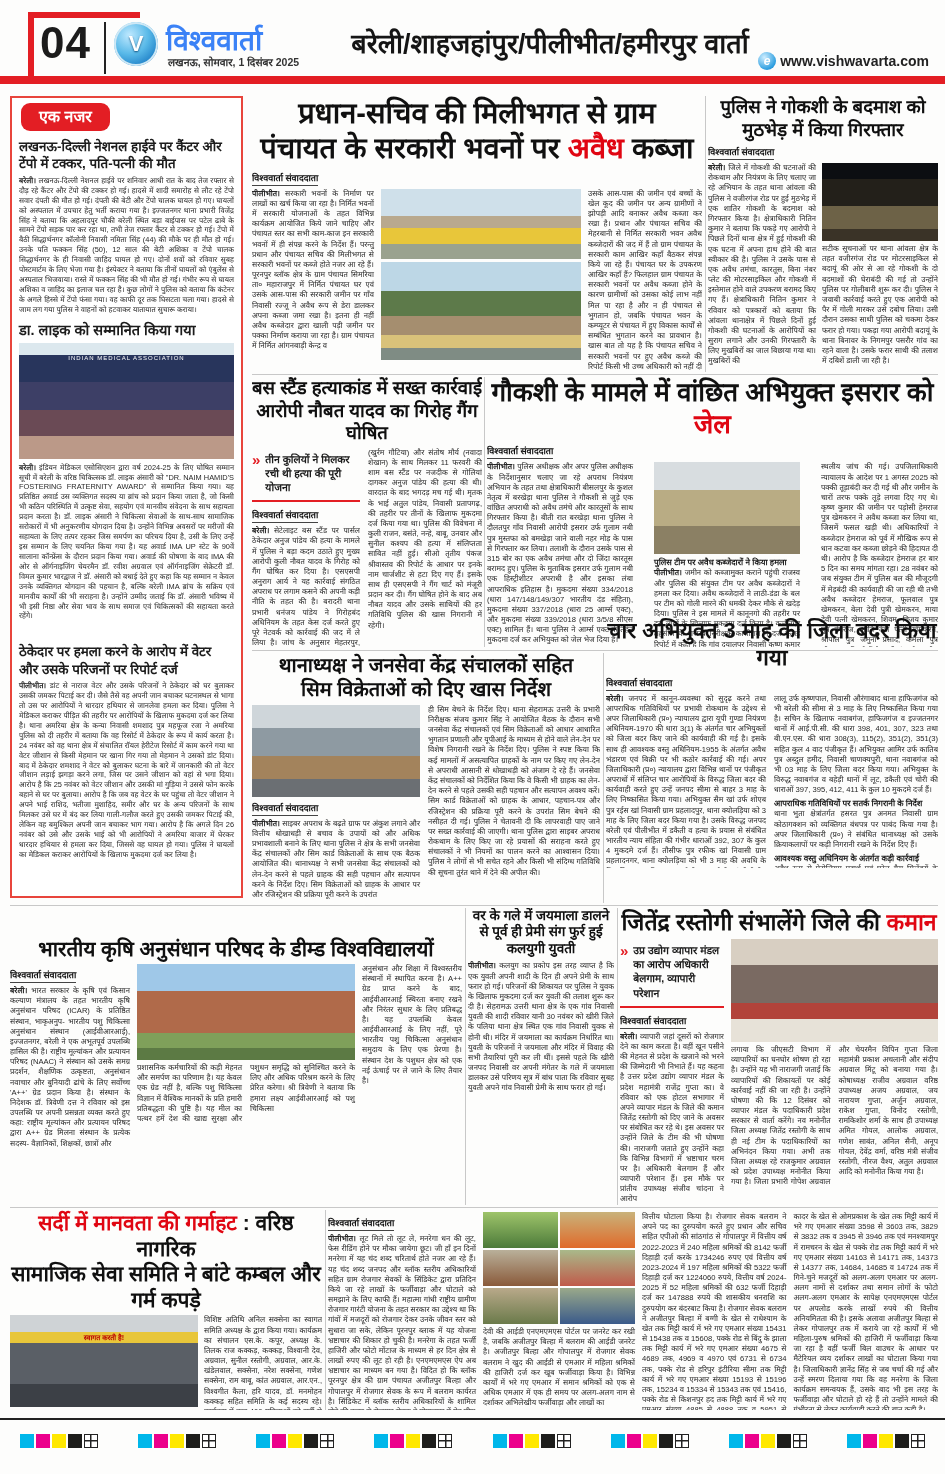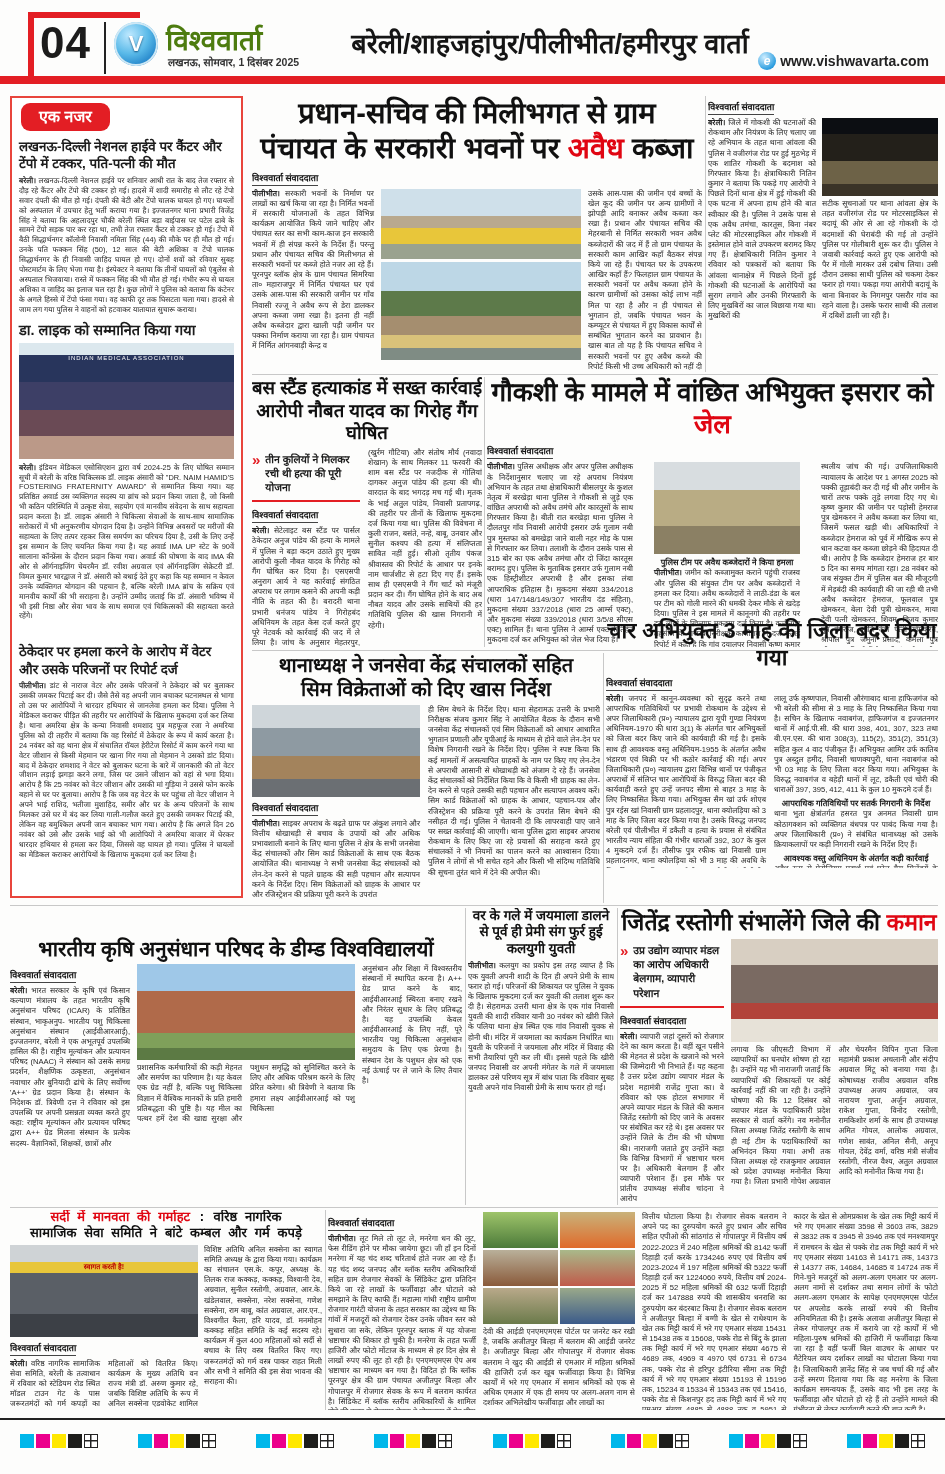--- a/index.html
+++ b/index.html
@@ -10,40 +10,40 @@
   
   .hdr-redtop   { position:absolute; left:28px; top:12px; width:112px; height:6px; background:#e31e24; }
   .hdr-redleft  { position:absolute; left:28px; top:12px; width:6px; height:68px; background:#e31e24; }
   .hdr-redbar   { position:absolute; left:0; top:76px; width:945px; height:8px; background:#e31e24; }
   .pageno { position:absolute; left:40px; top:18px; font-size:44px; font-weight:800; letter-spacing:1px; }
   .hdr-blackdiv { position:absolute; left:104px; top:22px; width:2px; height:52px; background:#222; }
   .logo { position:absolute; left:114px; top:22px; width:44px; height:44px; border-radius:50%;
           background:radial-gradient(circle at 35% 30%, #bfe9ff 0%, #59b9e8 45%, #2e8fd0 70%, #1c6fae 100%);
           display:flex; align-items:center; justify-content:center; box-shadow:0 0 0 2px #cfe8f5 inset; }
   .logo span { color:#fff; font-weight:800; font-size:22px; text-shadow:0 1px 2px #14527e; }
-  .paper-name { position:absolute; left:166px; top:20px; font-size:28px; font-weight:800; color:#4d7c0f; }
+  .paper-name { position:absolute; left:166px; top:20px; font-size:28px; font-weight:800; color:#3b82f6; }
   .edition    { position:absolute; left:168px; top:55px; font-size:10.5px; font-weight:700; color:#333; }
   .region     { position:absolute; left:330px; top:24px; width:440px; text-align:center; font-size:27px; font-weight:800; color:#151515; }
   .site       { position:absolute; right:16px; top:52px; font-size:14px; font-weight:700; color:#222; display:flex; align-items:center; gap:4px; }
   .site .e-icon { display:inline-flex; width:18px; height:18px; border-radius:50%;
           background:radial-gradient(circle at 35% 30%, #cfeeff, #2e9fe0 70%, #1673b6);
           color:#fff; font-weight:800; font-size:12px; font-style:italic; align-items:center; justify-content:center; }
 
   
   .art { position:absolute; overflow:hidden; }
   .hl { font-weight:800; text-align:center; color:#101010; line-height:1.22; }
   .red { color:#e00612; }
   .body { font-size:7.6px; line-height:1.34; text-align:justify; color:#262626; }
   .dl { font-weight:800; }
   .byline { font-weight:800; font-size:9px; color:#111; border-bottom:1px solid #444; display:inline-block; padding-bottom:1px; margin:3px 0 3px; }
   .cols2 { column-count:2; column-gap:8px; }
   .kick { display:flex; gap:5px; align-items:flex-start; font-weight:800; font-size:10.5px; line-height:1.35;
           border-bottom:2px solid #e31e24; padding-bottom:6px; margin:4px 0 2px; }
   .kick .mk { color:#e31e24; font-size:15px; line-height:1; font-weight:800; }
-  .subhead { font-weight:800; font-size:8.2px; text-align:center; margin:2px 0 1px; }
+  .subhead { font-weight:800; font-size:8.2px; margin:2px 0 1px; }
   .ph { width:100%; background:#999; }
 
   
   .ph-ima { background:linear-gradient(180deg,#dce8ee 0 10%,#28355c 10% 34%,#3d3f66 34% 58%,#6a4a55 58% 80%,#b98 80% 100%); position:relative; }
   .ph-ima .bn { position:absolute; top:11%; left:8%; right:8%; text-align:center; color:#fff; font-size:6px; letter-spacing:1px; }
   .ph-b1 { background:linear-gradient(180deg,#cfe0ea 0 38%,#b9a98e 38% 55%,#e8c63a 55% 78%,#9aa28f 78% 100%); }
   .ph-b2 { background:linear-gradient(180deg,#bdd7e6 0 30%,#5d7a4a 30% 55%,#a58e6f 55% 75%,#d9c27a 75% 88%,#7f8c84 88% 100%); }
   .ph-night { background:linear-gradient(180deg,#0c0e12 0 20%,#23201a 20% 55%,#6d6247 55% 85%,#3a3327 85% 100%); }
   .ph-day { background:linear-gradient(180deg,#d8dde0 0 30%,#b9ac84 30% 70%,#8b8064 70% 100%); }
   .ph-office { background:linear-gradient(180deg,#cfd6da 0 25%,#8e9aa2 25% 55%,#a3835c 55% 80%,#6b6f73 80% 100%); }
@@ -120,20 +120,24 @@
       <div class="body" style="width:122px; flex:none;"><span class="dl">पीलीभीत।</span> <span>सरकारी भवनों के निर्माण पर लाखों का खर्च किया जा रहा है। निर्मित भवनों में सरकारी योजनाओं के तहत विभिन्न कार्यक्रम आयोजित किये जाने चाहिए और पंचायत स्तर का सभी काम-काज इन सरकारी भवनों में ही संपन्न करने के निर्देश हैं। परन्तु प्रधान और पंचायत सचिव की मिलीभगत से सरकारी भवनों पर कब्जे होते नजर आ रहे हैं। पूरनपुर ब्लॉक क्षेत्र के ग्राम पंचायत सिमरिया ता० महाराजपुर में निर्मित पंचायत घर एवं उसके आस-पास की सरकारी जमीन पर गाँव निवासी रज्जू ने अवैध रूप से डेरा डालकर अपना कब्जा जमा रखा है। इतना ही नहीं अवैध कब्जेदार द्वारा खाली पड़ी जमीन पर पक्का निर्माण कराया जा रहा है। ग्राम पंचायत में निर्मित आंगनबाड़ी केन्द्र व</span></div>
       <div style="width:200px; flex:none; display:flex; flex-direction:column; gap:3px;">
         <div class="ph ph-b1" style="height:70px;"></div>
         <div class="ph ph-b2" style="height:98px;"></div>
       </div>
       <div class="body" style="flex:1;">उसके आस-पास की जमीन एवं बच्चों के खेल कूद की जमीन पर अन्य ग्रामीणों ने झोपड़ी आदि बनाकर अवैध कब्जा कर रखा है। प्रधान और पंचायत सचिव की मेहरबानी से निर्मित सरकारी भवन अवैध कब्जेदारों की जद में हैं तो ग्राम पंचायत के सरकारी काम आखिर कहाँ बैठकर संपन्न किये जा रहे हैं। पंचायत घर के उपकरण आखिर कहाँ हैं? फिलहाल ग्राम पंचायत के सरकारी भवनों पर अवैध कब्जा होने के कारण ग्रामीणों को उसका कोई लाभ नहीं मिल पा रहा है और न ही पंचायत से भुगतान हो, जबकि पंचायत भवन के कम्प्यूटर से पंचायत में हुए विकास कार्यों से सम्बंधित भुगतान करने का प्रावधान है। खास बात तो यह है कि पंचायत सचिव ने सरकारी भवनों पर हुए अवैध कब्जे की रिपोर्ट किसी भी उच्च अधिकारी को नहीं दी है।</div>
     </div>
   </div>
 
   <div class="art" style="left:708px; top:96px; width:230px; height:278px;">
+    <div class="hl" style="font-size:18.5px;">
+      <div>पुलिस ने गोकशी के बदमाश को</div>
+      <div>मुठभेड़ में किया गिरफ्तार</div>
+    </div>
     <div class="byline">विश्ववार्ता संवाददाता</div>
     <div style="display:flex; gap:6px;">
       <div class="body" style="width:108px; flex:none;"><span class="dl">बरेली।</span> <span>जिले में गोकशी की घटनाओं की रोकथाम और नियंत्रण के लिए चलाए जा रहे अभियान के तहत थाना आंवला की पुलिस ने वजीरगंज रोड पर हुई मुठभेड़ में एक शातिर गोकशी के बदमाश को गिरफ्तार किया है। क्षेत्राधिकारी नितिन कुमार ने बताया कि पकड़े गए आरोपी ने पिछले दिनों थाना क्षेत्र में हुई गोकशी की एक घटना में अपना हाथ होने की बात स्वीकार की है। पुलिस ने उसके पास से एक अवैध तमंचा, कारतूस, बिना नंबर प्लेट की मोटरसाइकिल और गोकशी में इस्तेमाल होने वाले उपकरण बरामद किए गए हैं। क्षेत्राधिकारी नितिन कुमार ने रविवार को पत्रकारों को बताया कि आंवला थानाक्षेत्र में पिछले दिनों हुई गोकशी की घटनाओं के आरोपियों का सुराग लगाने और उनकी गिरफ्तारी के लिए मुखबिरों का जाल बिछाया गया था। मुखबिरों की</span></div>
       <div style="flex:1;">
         <div class="ph ph-night" style="height:78px; margin-bottom:3px;"></div>
         <div class="body">सटीक सूचनाओं पर थाना आंवला क्षेत्र के तहत वजीरगंज रोड पर मोटरसाइकिल से बदायूं की ओर से आ रहे गोकशी के दो बदमाशों की घेराबंदी की गई तो उन्होंने पुलिस पर गोलीबारी शुरू कर दी। पुलिस ने जवाबी कार्रवाई करते हुए एक आरोपी को पैर में गोली मारकर उसे दबोच लिया। उसी दौरान उसका साथी पुलिस को चकमा देकर फरार हो गया। पकड़ा गया आरोपी बदायूं के थाना बिनावर के निगमपुर पसरौर गांव का रहने वाला है। उसके फरार साथी की तलाश में दबिशें डाली जा रही है।</div>
       </div>
     </div>
   </div>
 
@@ -233,21 +237,21 @@
         <div class="body"><span class="dl">बरेली।</span> <span>व्यापारी जहां दूसरों को रोजगार देने का काम करता है। वहीं खून पसीने की मेहनत से प्रदेश के खजाने को भरने की जिम्मेदारी भी निभाते हैं। यह कहना है उत्तर प्रदेश उद्योग व्यापार मंडल के प्रदेश महामंत्री राजेंद्र गुप्ता का। वे रविवार को एक होटल सभागार में अपने व्यापार मंडल के जिले की कमान जितेंद्र रस्तोगी को दिए जाने के अवसर पर संबोधित कर रहे थे। इस अवसर पर उन्होंने जिले के टीम की भी घोषणा की। नाराजगी जताते हुए उन्होंने कहा कि विभिन्न विभागों में भ्रष्टाचार चरम पर है। अधिकारी बेलगाम हैं और व्यापारी परेशान हैं। इस मौके पर प्रांतीय उपाध्यक्ष संजीव चांदना ने आरोप</span></div>
       </div>
       <div style="flex:1;">
         <div class="ph ph-meet" style="height:103px; margin-bottom:3px;"></div>
         <div class="body cols2">लगाया कि जीएसटी विभाग में व्यापारियों का घनघोर शोषण हो रहा है। उन्होंने यह भी नाराजगी जताई कि व्यापारियों की शिकायतों पर कोई कार्रवाई नहीं की जा रही है। उन्होंने घोषणा की कि 12 दिसंबर को व्यापार मंडल के पदाधिकारी प्रदेश सरकार से वार्ता करेंगे। नव मनोनीत जिला अध्यक्ष जितेंद्र रस्तोगी के साथ ही नई टीम के पदाधिकारियों का अभिनंदन किया गया। अभी तक जिला अध्यक्ष रहे राजकुमार अग्रवाल को प्रदेश उपाध्यक्ष मनोनीत किया गया है। जिला प्रभारी गोपेश अग्रवाल और चेयरमैन विपिन गुप्ता जिला महामंत्री प्रकाश अचलानी और संदीप अग्रवाल मिंटू को बनाया गया है। कोषाध्यक्ष राजीव अग्रवाल वरिष्ठ उपाध्यक्ष अजय अग्रवाल, जय नारायण गुप्ता, अर्जुन अग्रवाल, राकेश गुप्ता, विनोद रस्तोगी, रामकिशोर शर्मा के साथ ही उपाध्यक्ष अमित गोयल, आलोक अग्रवाल, गणेश साबंत, अनिल सैनी, अनूप गोयल, देवेंद्र वर्मा, वरिष्ठ मंत्री संजीव रस्तोगी, नीरज वैश्य, अतुल अग्रवाल आदि को मनोनीत किया गया है।</div>
       </div>
     </div>
   </div>
 
   <div class="art" style="left:10px; top:1210px; width:312px; height:200px;">
-    <div class="hl" style="font-size:13px;font-family:Liberation Mono, monospace;">
+    <div class="hl" style="font-size:21px;">
       <div><span class="red">सर्दी में मानवता की गर्माहट</span><span> : वरिष्ठ नागरिक</span></div>
       <div>सामाजिक सेवा समिति ने बांटे कम्बल और गर्म कपड़े</div>
     </div>
     <div style="display:flex; gap:6px; margin-top:3px;">
       <div style="width:188px; flex:none;">
         <div class="ph ph-blanket" style="height:92px;">
           <div class="bn">स्वागत करती है!</div>
         </div>
         <div class="byline">विश्ववार्ता संवाददाता</div>
         <div class="body cols2"><span class="dl">बरेली।</span> <span>वरिष्ठ नागरिक सामाजिक सेवा समिति, बरेली के तत्वाधान में रविवार को स्टेडियम रोड स्थित मॉडल टाउन गेट के पास जरूरतमंदों को गर्म कपड़ों का वितरण किया गया। biting सर्दी के बीच आयोजित इस सेवा कार्यक्रम में समिति ने 100 कम्बल, 100 शॉल, स्वेटर, गर्म कपड़े, मोजे और टोपी पुरुषों व महिलाओं को वितरित किए। कार्यक्रम के मुख्य अतिथि वन राज्य मंत्री डॉ. अरुण कुमार रहे, जबकि विशिष्ट अतिथि के रूप में अनिल सक्सेना एडवोकेट शामिल हुए। इस अवसर पर महामंत्री एस.के. कपूर ने डॉ. अरुण कुमार को पटका पहनाकर सम्मानित किया। वहीं</span></div>

